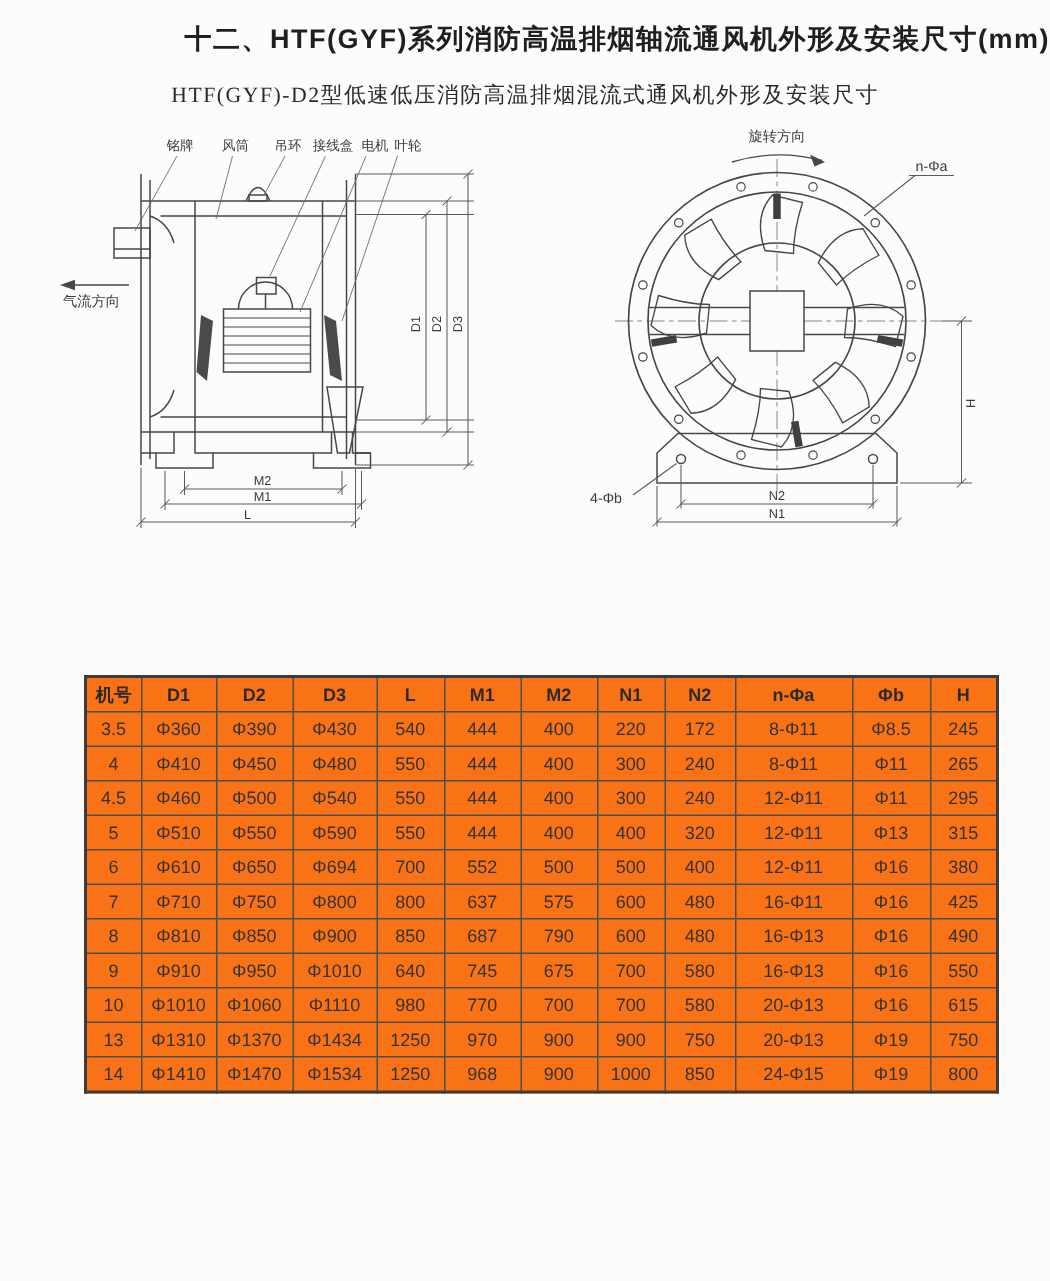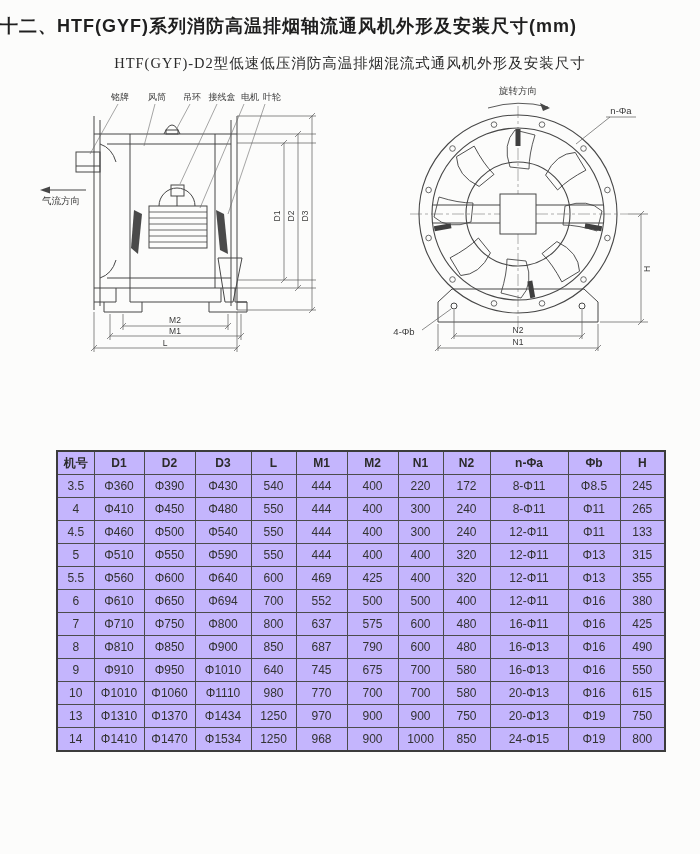--- a/index.html
+++ b/index.html
@@ -2,37 +2,37 @@
 <html><head>
 <meta charset="utf-8">
 <style>
   html,body{margin:0;padding:0;}
   body{
     width:700px;height:854px;position:relative;background:#fcfcfb;
     font-family:"Liberation Sans","DejaVu Sans",sans-serif;color:#2e2e2e;
     overflow:hidden;
   }
   .page-title{
-    position:absolute;top:14px;left:0;width:100%;text-align:left;
+    position:absolute;top:14px;left:0;width:100%;text-align:right;
     font-size:18px;font-weight:bold;letter-spacing:1px;color:#1f1f1f;
   }
   .page-subtitle{
     position:absolute;top:54px;left:0;width:100%;text-align:center;
     font-size:14.5px;font-family:Liberation Serif, serif;
     color:#2a2a2a;letter-spacing:1px;
   }
   .drawing{position:absolute;}
   .drawing-left{left:32px;top:88px;width:334px;height:276px;}
   .drawing-right{left:388px;top:84px;width:312px;height:284px;}
   svg{display:block;}
   svg text{fill:#3a3a3a;font-family:"Liberation Sans","DejaVu Sans",sans-serif;}
   .dim-table{
     position:absolute;left:56px;top:450px;width:608px;
     border-collapse:collapse;table-layout:fixed;
-    font-size:12px;color:#333;background:#c4b5fd;
+    font-size:12px;color:#333;background:#f97316;
   }
   .dim-table th,.dim-table td{
     border:1px solid #4c4c4c;text-align:center;vertical-align:middle;
     padding:0;height:22px;line-height:22px;overflow:hidden;white-space:nowrap;
   }
   .dim-table{border:2px solid #3c3c3c;}
   .dim-table th{font-weight:bold;font-size:12px;color:#2b2b2b;}
 </style>
 </head>
 <body>
@@ -337,49 +337,35 @@
         <td>Φ460</td>
         <td>Φ500</td>
         <td>Φ540</td>
         <td>550</td>
         <td>444</td>
         <td>400</td>
         <td>300</td>
         <td>240</td>
         <td>12-Φ11</td>
         <td>Φ11</td>
-        <td>133</td>
+        <td>295</td>
       </tr>
       <tr>
         <td>5</td>
         <td>Φ510</td>
         <td>Φ550</td>
         <td>Φ590</td>
         <td>550</td>
         <td>444</td>
         <td>400</td>
         <td>400</td>
         <td>320</td>
         <td>12-Φ11</td>
         <td>Φ13</td>
         <td>315</td>
-      </tr>
-      <tr>
-        <td>5.5</td>
-        <td>Φ560</td>
-        <td>Φ600</td>
-        <td>Φ640</td>
-        <td>600</td>
-        <td>469</td>
-        <td>425</td>
-        <td>400</td>
-        <td>320</td>
-        <td>12-Φ11</td>
-        <td>Φ13</td>
-        <td>355</td>
       </tr>
       <tr>
         <td>6</td>
         <td>Φ610</td>
         <td>Φ650</td>
         <td>Φ694</td>
         <td>700</td>
         <td>552</td>
         <td>500</td>
         <td>500</td>

